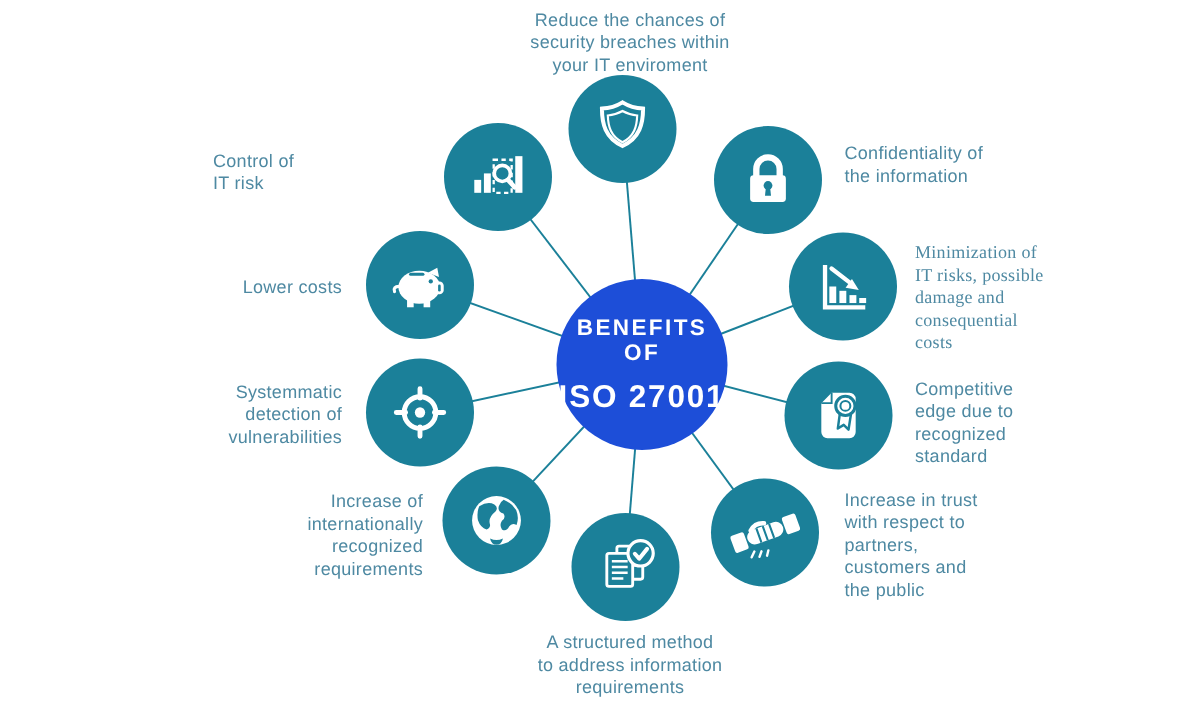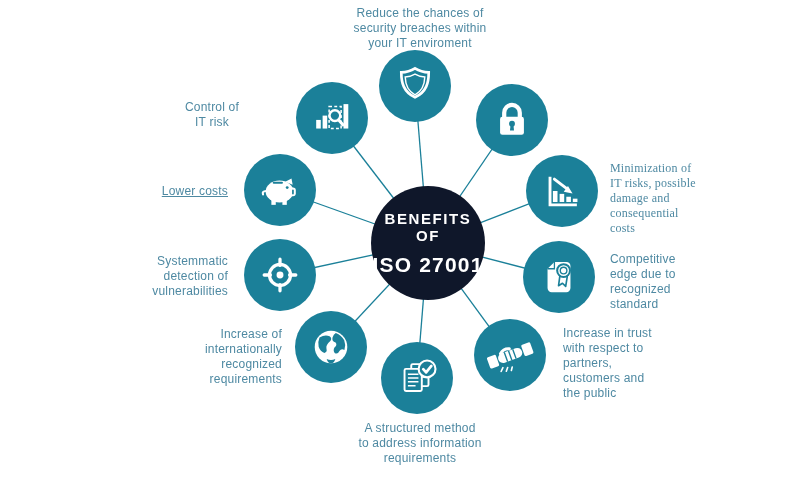--- a/index.html
+++ b/index.html
@@ -31,22 +31,22 @@
     letter-spacing:.2px;white-space:pre-line;
   }
   .l0{left:300px;top:6px;width:240px;text-align:center;}
   .l1{left:563px;top:95px;text-align:left;}
   .l2{left:610px;top:161px;text-align:left;font-family:Liberation Serif, serif;}
   .l3{left:610px;top:252px;text-align:left;}
   .l4{left:563px;top:326px;text-align:left;}
   .l5{left:300px;top:421px;width:240px;text-align:center;}
   .l6{left:142px;top:327px;width:140px;text-align:right;}
   .l7{left:88px;top:254px;width:140px;text-align:right;}
-  .l8{left:88px;top:184px;width:140px;text-align:right;text-decoration:underline;}
-  .l9{left:142px;top:100px;width:140px;text-align:center;}
+  .l8{left:88px;top:184px;width:140px;text-align:right;}
+  .l9{left:142px;top:100px;width:140px;text-align:left;}
   svg{display:block;}
 </style>
 </head>
 <body>
 
 <div class="stage">
 
   <svg class="connectors" viewBox="0 0 800 480">
     <g stroke="#1b8099" stroke-width="1.3">
       <line x1="428" y1="243" x2="415" y2="86"></line>
@@ -55,21 +55,21 @@
       <line x1="428" y1="243" x2="559" y2="277"></line>
       <line x1="428" y1="243" x2="510" y2="355"></line>
       <line x1="428" y1="243" x2="417" y2="378"></line>
       <line x1="428" y1="243" x2="331" y2="347"></line>
       <line x1="428" y1="243" x2="280" y2="275"></line>
       <line x1="428" y1="243" x2="280" y2="190"></line>
       <line x1="428" y1="243" x2="332" y2="118"></line>
     </g>
   </svg>
 
-  <div class="circle hub" style="background:#0f172a">
+  <div class="circle hub" style="background:#1d4ed8">
     <div class="t1">BENEFITS</div>
     <div class="t2">OF</div>
     <div class="t3">ISO 27001</div>
   </div>
 
   <div class="circle node n0" style="background:#1b8099">
     <svg width="46" height="46" viewBox="0 0 48 48">
       <path d="M24 5.5c4.2 2.6 9.2 4.1 14.3 4.3 0 10.5-2.2 20.3-14.3 26-12.1-5.7-14.3-15.5-14.3-26C14.8 9.6 19.8 8.1 24 5.5z" fill="none" stroke="#fff" stroke-width="2.8"></path>
       <path d="M24 11.5c3 1.7 6.6 2.8 10.2 3.1-.2 7.6-2 14.4-10.2 18.6-8.2-4.2-10-11-10.2-18.6 3.6-.3 7.2-1.4 10.2-3.1z" fill="none" stroke="#fff" stroke-width="1.5"></path>
     </svg>
@@ -168,20 +168,22 @@
       <rect x="21" y="12" width="12.5" height="23" fill="none" stroke="#fff" stroke-width="1.6" stroke-dasharray="3 2.4"></rect>
       <rect x="36" y="9.5" width="5" height="25.5" fill="#fff"></rect>
       <circle cx="27" cy="21.5" r="5.6" fill="none" stroke="#fff" stroke-width="2.5"></circle>
       <path d="M31 26 l4.6 5.2" stroke="#fff" stroke-width="3.2" stroke-linecap="round"></path>
     </svg>
   </div>
 
   <div class="label l0">Reduce the chances of
 security breaches within
 your IT enviroment</div>
+  <div class="label l1">Confidentiality of
+the information</div>
   <div class="label l2">Minimization of
 IT risks, possible
 damage and
 consequential
 costs</div>
   <div class="label l3">Competitive
 edge due to
 recognized
 standard</div>
   <div class="label l4">Increase in trust

